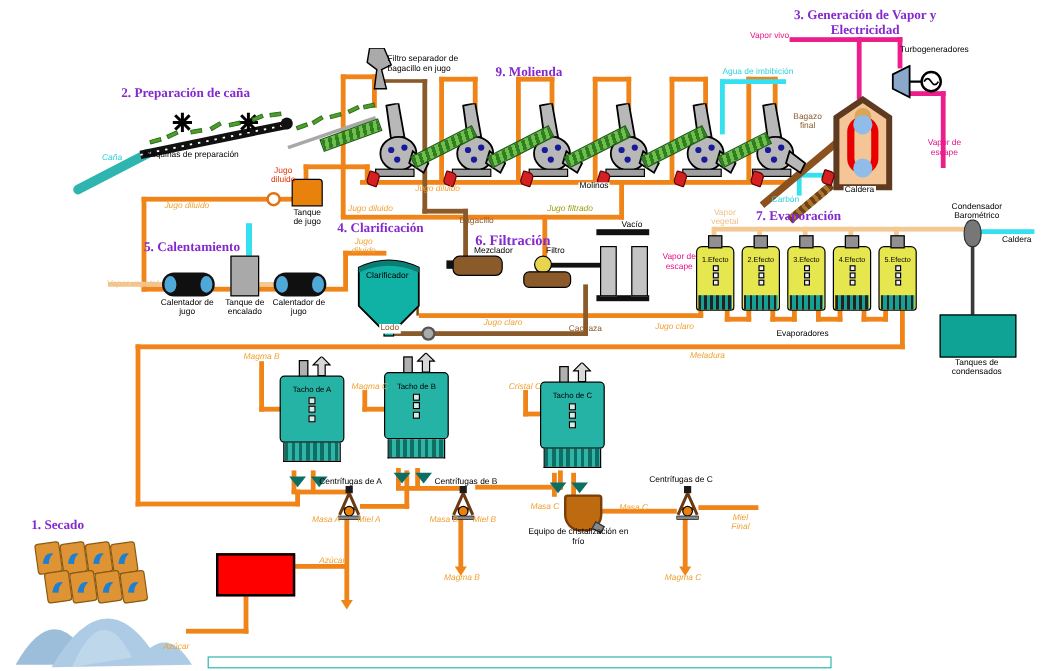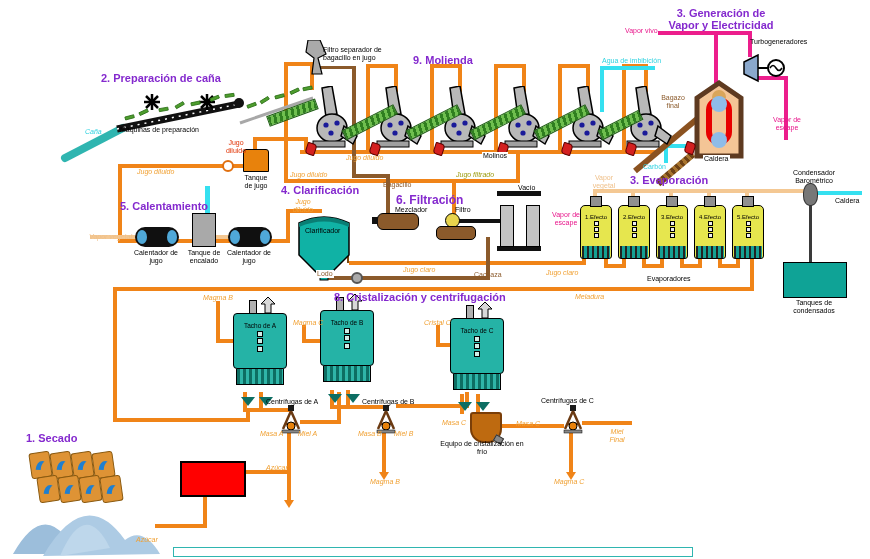--- a/index.html
+++ b/index.html
@@ -10,21 +10,21 @@
   .ph{height:4px}.pv{width:4px}
   .br{background:#8B5A2B}.mg{background:#EC1E8C}.cy{background:#35E0F0}
   .tan{background:#F4C893}.bk{background:#111}.dkg{background:#3A3A3A}
   
   .lbl{position:absolute;font-size:7px;line-height:1.15;color:#000;white-space:nowrap;z-index:4;}
   .wrap{white-space:normal;text-align:center;}
   .fl{color:#F0A134;font-style:italic;}
   .c-red{color:#E03000}.c-mg{color:#E8148A}.c-cyn{color:#2FD2E0}.c-tan{color:#EFC08A}
   .c-br{color:#8B5A2B}.c-olv{color:#9C9C10}
   .wbg{background:#fff;padding:0 1px;}
-  .title{position:absolute;color:#8429CE;font-weight:bold;font-size:11px;white-space:nowrap;z-index:4;}
+  .title{position:absolute;color:#8429CE;font-weight:bold;font-size:11px;white-space:nowrap;z-index:4;font-family:Liberation Serif, serif;}
   
   .eq{position:absolute;z-index:2;}
   .dryer{width:62px;height:32px;background:#FF0000;border:2px solid #000;}
   .tankjugo{width:24px;height:21px;background:#E8820C;border:1.5px solid #000;border-radius:3px 3px 0 0;}
   .tealtank{background:#0FA396;border:1.5px solid #000;}
   .encalado{width:22px;height:32px;background:#A9A9A9;border:1.5px solid #000;}
   .cal{width:44px;height:20px;background:#101010;border-radius:10px;}
   .cal::before,.cal::after{content:"";position:absolute;top:3px;width:10px;height:14px;background:#4FA8D8;border-radius:50%;}
   .cal::before{left:2px}.cal::after{right:2px}
   .cyl{background:#C4C4C4;border:1.5px solid #000;}
@@ -57,22 +57,21 @@
 <body>
 
 <div id="stage">
 
   <div class="title" style="left:101px;top:72px">2. Preparación de caña</div>
   <div class="title" style="left:413px;top:54px">9. Molienda</div>
   <div class="title wrap" style="left:660px;top:7px;width:122px;white-space:normal">3. Generación de Vapor y Electricidad</div>
   <div class="title" style="left:120px;top:200px">5. Calentamiento</div>
   <div class="title" style="left:281px;top:184px">4. Clarificación</div>
   <div class="title" style="left:396px;top:193px;font-size:12px">6. Filtración</div>
-  <div class="title" style="left:630px;top:174px">3. Evaporación</div>
-  <div class="title" style="left:334px;top:291px">8. Cristalización y centrifugación</div>
+  <div class="title" style="left:630px;top:174px">7. Evaporación</div>
   <div class="title" style="left:26px;top:432px">1. Secado</div>
 
   <div class="pipe ph" style="left:253px;top:137px;width:55px"></div>
   <div class="pipe pv" style="left:253px;top:137px;height:15px"></div>
   <div class="pipe pv" style="left:304px;top:137px;height:16px"></div>
   <div class="pipe ph" style="left:118px;top:164px;width:130px"></div>
   <div class="pipe pv" style="left:118px;top:164px;height:79px"></div>
   <div class="pump" style="left:222px;top:160px"></div>
 
   <div class="pipe ph" style="left:300px;top:150px;width:357px"></div>

